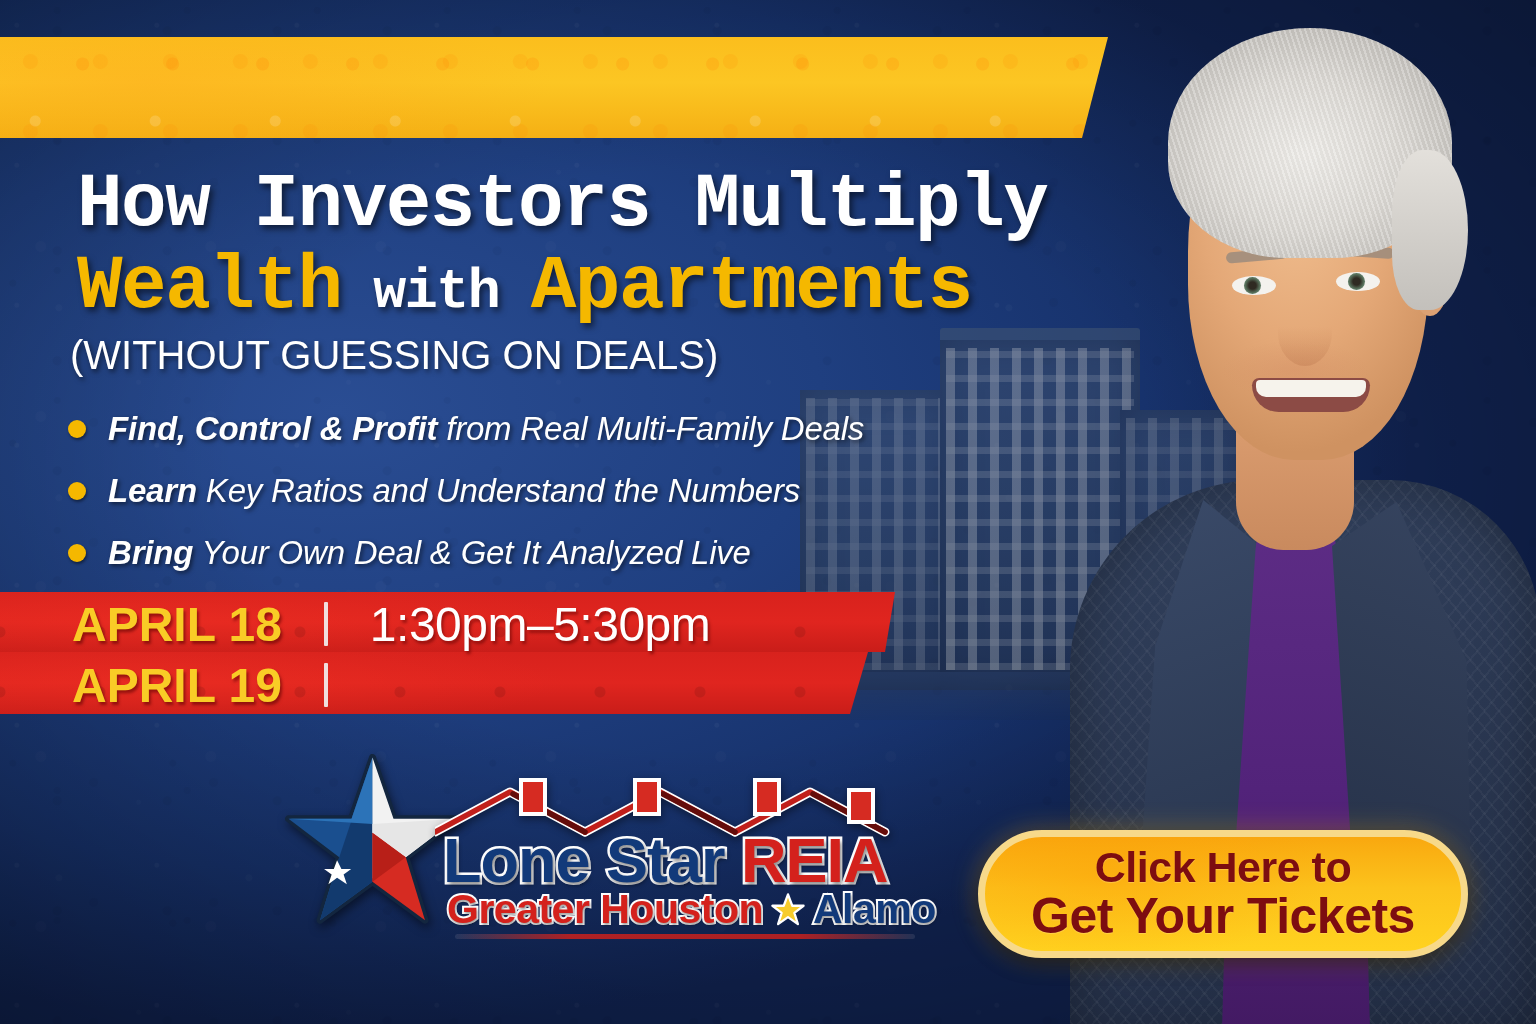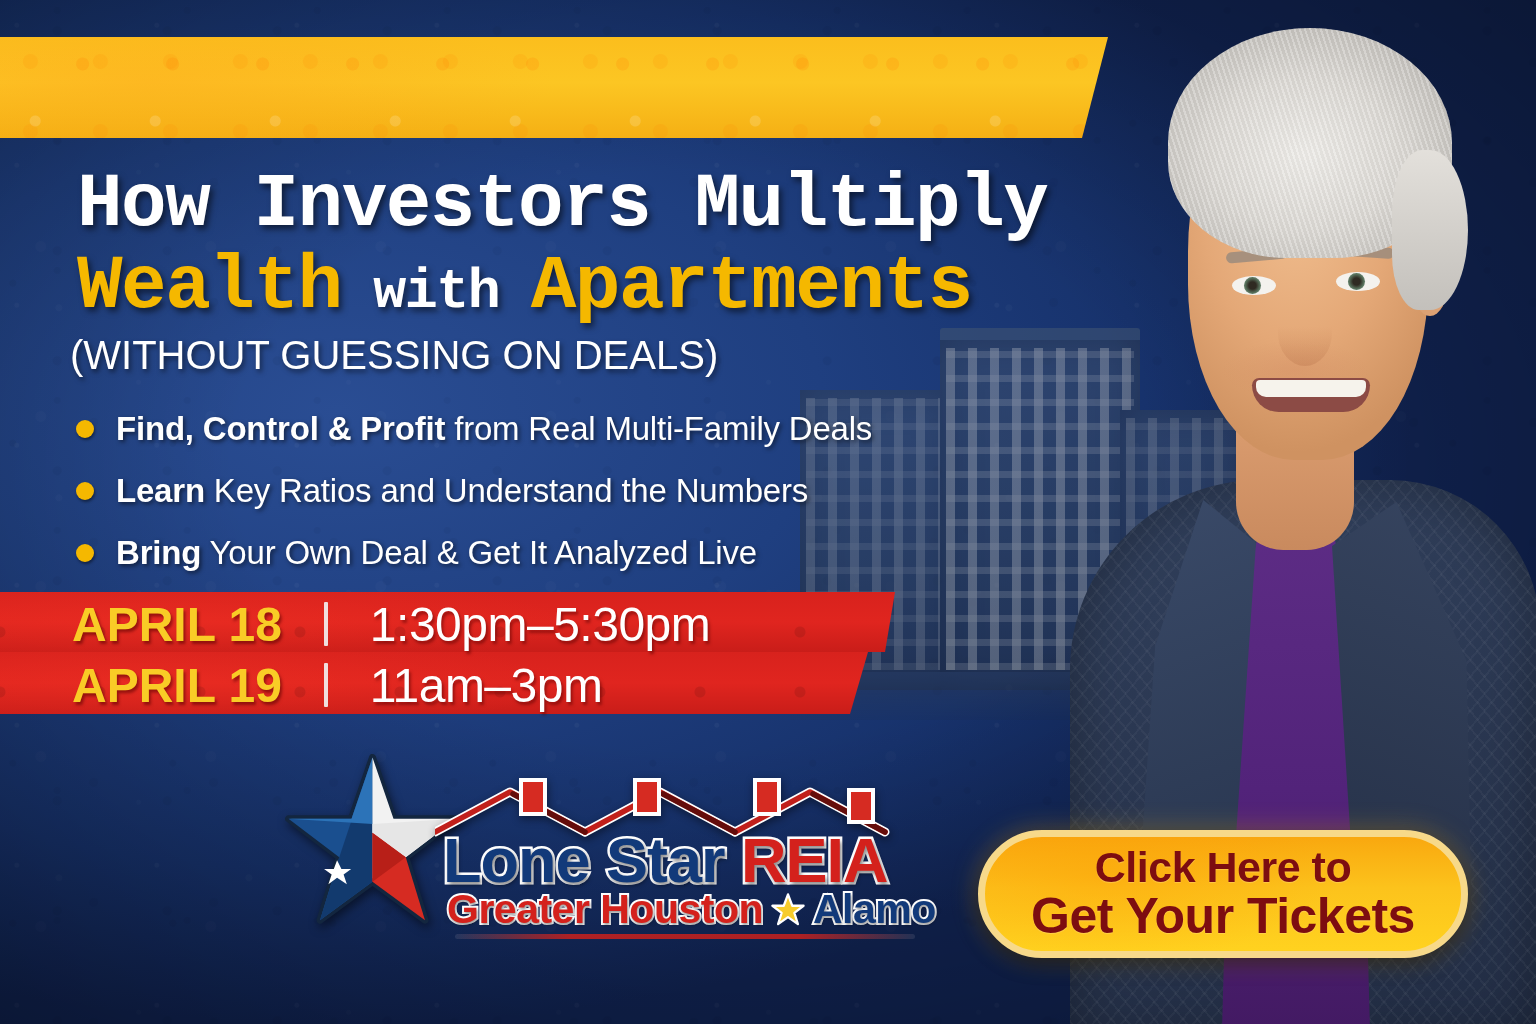--- a/index.html
+++ b/index.html
@@ -144,22 +144,23 @@
     font-size: 40px;
     color: #ffffff;
     letter-spacing: 0px;
     white-space: nowrap;
     text-shadow: 2px 3px 5px rgba(0,0,0,.5);
   }
 
   
   .bullets {
     position: absolute;
-    left: 76px; top: 402px;
+    left: 68px; top: 402px;
     width: 940px;
+    font-style: italic;
   }
   .bullet-row {
     display: flex;
     align-items: center;
     height: 53px;
     margin-bottom: 9px;
   }
   .bullet-dot {
     width: 18px; height: 18px;
     border-radius: 50%;
@@ -492,21 +493,20 @@
   <div class="red-band r2"></div>
 
   <div class="date-row d1">
     <span class="date-label">APRIL 18</span>
     <span class="date-sep"></span>
     <span class="date-time">1:30pm–5:30pm</span>
   </div>
   <div class="date-row d2">
     <span class="date-label">APRIL 19</span>
     <span class="date-sep"></span>
-    <span class="date-time">11am–3pm</span>
   </div>
 
   <div class="logo">
     <svg class="logo-star" viewBox="0 0 100 100">
       <polygon points="50,2 62,37 98,37 69,59 80,95 50,73 20,95 31,59 2,37 38,37" fill="#ffffff" stroke="#13263f" stroke-width="4" stroke-linejoin="round"></polygon>
       <polygon points="50,2 50,73 20,95 31,59 2,37 38,37" fill="#1a4f8f"></polygon>
       <polygon points="50,2 50,73 20,95 31,59" fill="#123a6e"></polygon>
       <polygon points="2,37 38,37 50,2 50,40" fill="#2c73b8"></polygon>
       <polygon points="50,2 62,37 98,37 69,59 50,45" fill="#f2f2f2"></polygon>
       <polygon points="50,45 69,59 80,95 50,73" fill="#d62b22"></polygon>

